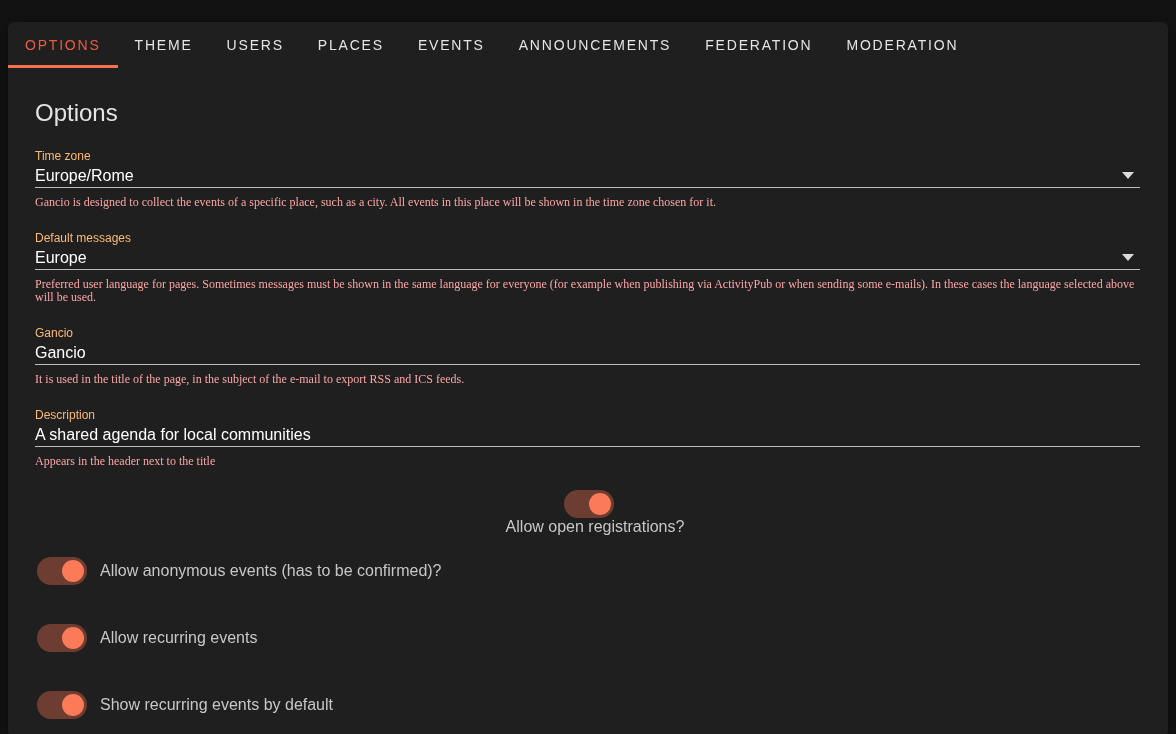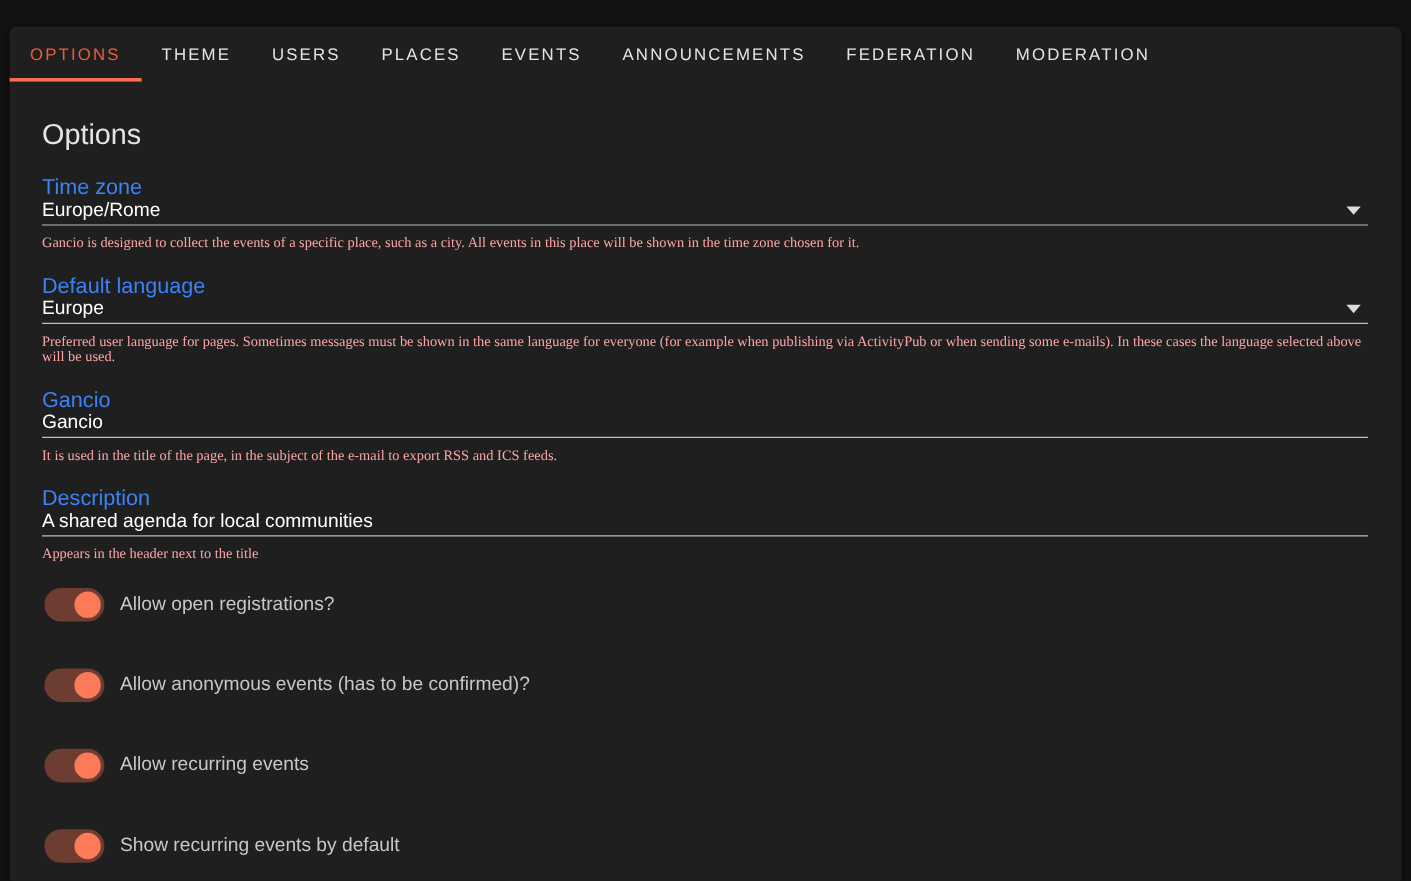--- a/index.html
+++ b/index.html
@@ -43,22 +43,22 @@
   
   .content{padding:0 28px 0 27px;}
   .page-title{
     margin:30px 0 0 0;
     font-size:24px;line-height:29px;
     font-weight:400;
     color:#e4e4e4;
   }
   .field{margin-top:22px;}
   .field-label{
-    font-size:18px;line-height:14px;
-    color:#3b82f6;
+    font-size:12px;line-height:14px;
+    color:#fdba74;
   }
   .input-line{
     display:flex;align-items:center;
     padding:3px 0 2px 0;
     border-bottom:1px solid rgba(255,255,255,0.7);
     cursor:text;
   }
   .select-line{cursor:pointer;justify-content:space-between;}
   .input-value{
     flex:1;
@@ -80,21 +80,21 @@
     font-family:Liberation Serif, serif;
   }
   
   .toggles{margin-top:22px;}
   .toggle-row{
     display:flex;align-items:center;
     height:28px;
     margin-top:39px;
     margin-left:2px;
   }
-  .toggle-row:first-child{margin-top:0;}
+  .toggle-row:first-child{margin-top:0;flex-direction:column;}
   .switch{
     position:relative;
     width:50px;height:28px;
     border-radius:14px;
     background:var(--track,#6e3d31);
     cursor:pointer;
     flex:0 0 auto;
   }
   .switch .thumb{
     position:absolute;top:3px;left:3px;
@@ -149,21 +149,21 @@
     <div class="field">
       <div class="field-label">Time zone</div>
       <div class="input-line select-line">
         <span class="input-value">Europe/Rome</span>
         <span class="dropdown-arrow"></span>
       </div>
       <div class="field-hint">Gancio is designed to collect the events of a specific place, such as a city. All events in this place will be shown in the time zone chosen for it.</div>
     </div>
 
     <div class="field">
-      <div class="field-label">Default language</div>
+      <div class="field-label">Default messages</div>
       <div class="input-line select-line">
         <span class="input-value">Europe</span>
         <span class="dropdown-arrow"></span>
       </div>
       <div class="field-hint">Preferred user language for pages. Sometimes messages must be shown in the same language for everyone (for example when publishing via ActivityPub or when sending some e-mails). In these cases the language selected above will be used.</div>
     </div>
 
     <div class="field">
       <div class="field-label">Gancio</div>
       <div class="input-line">

